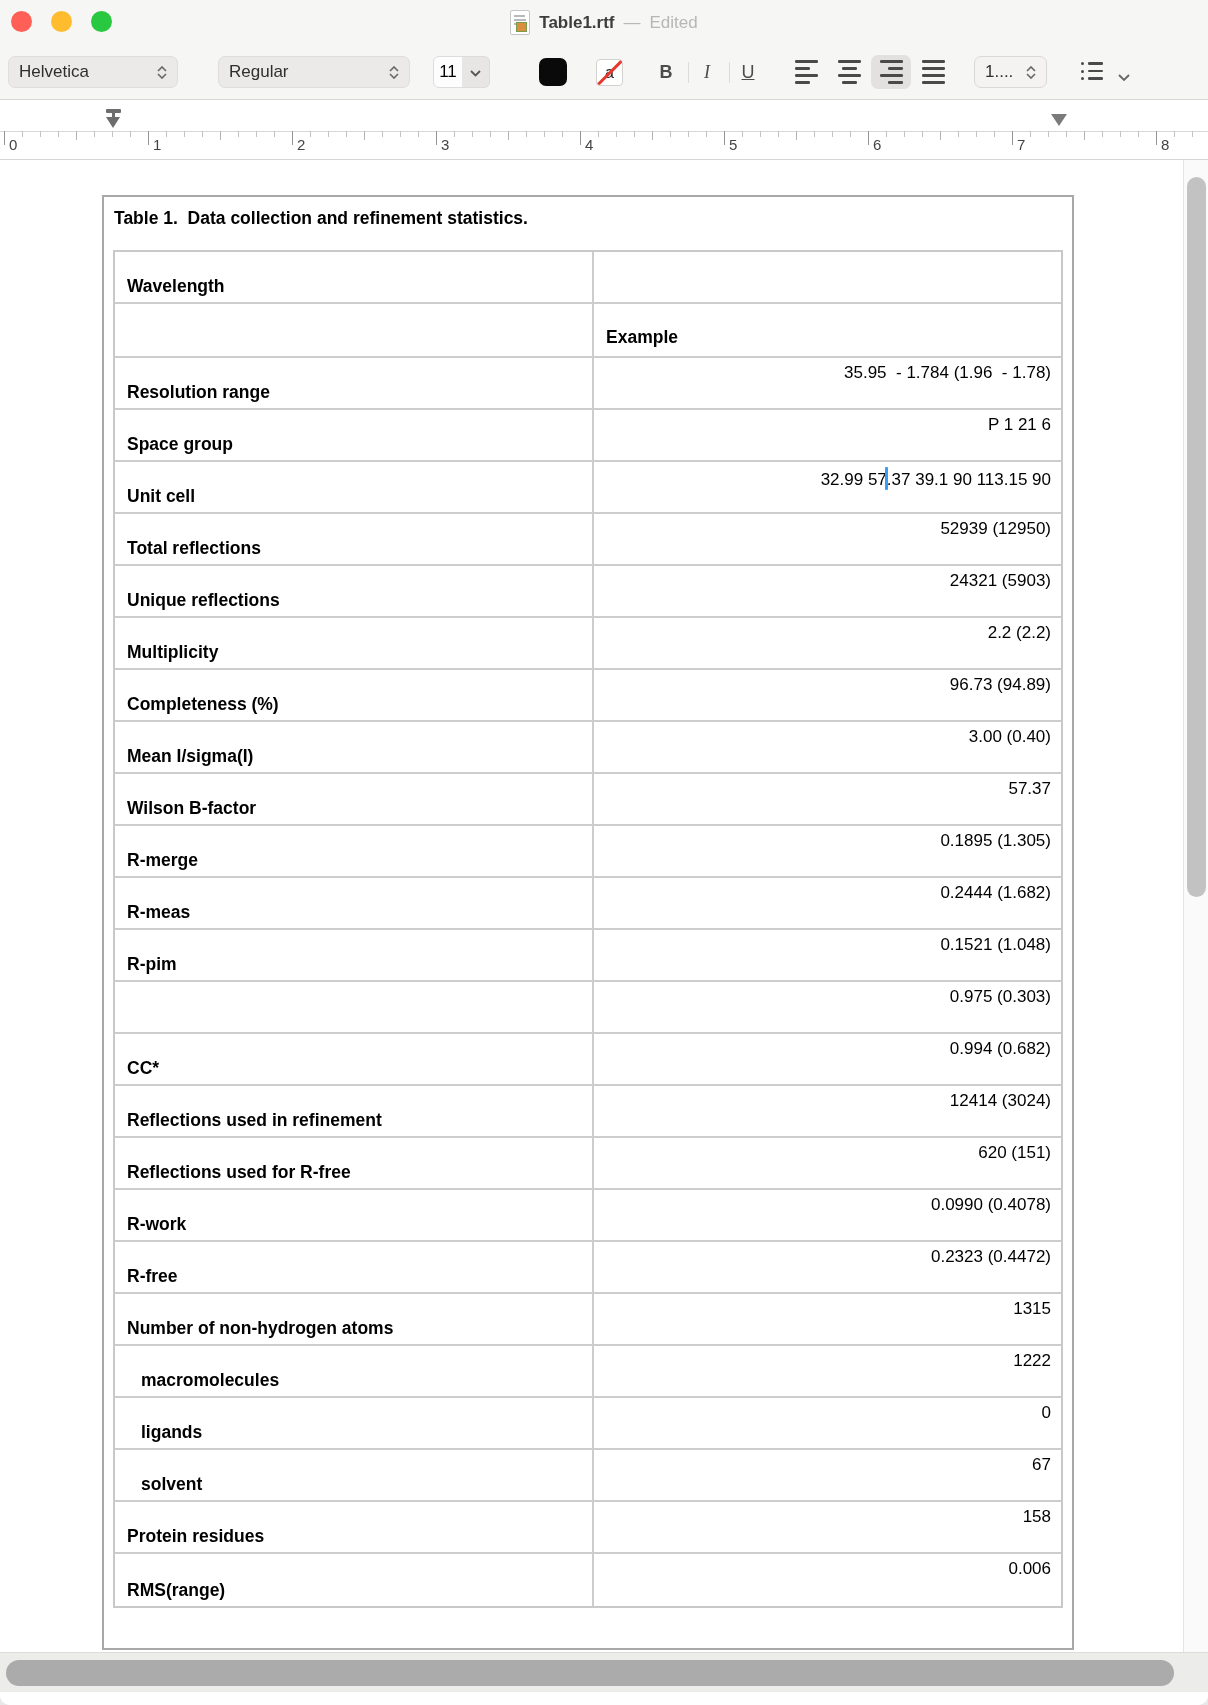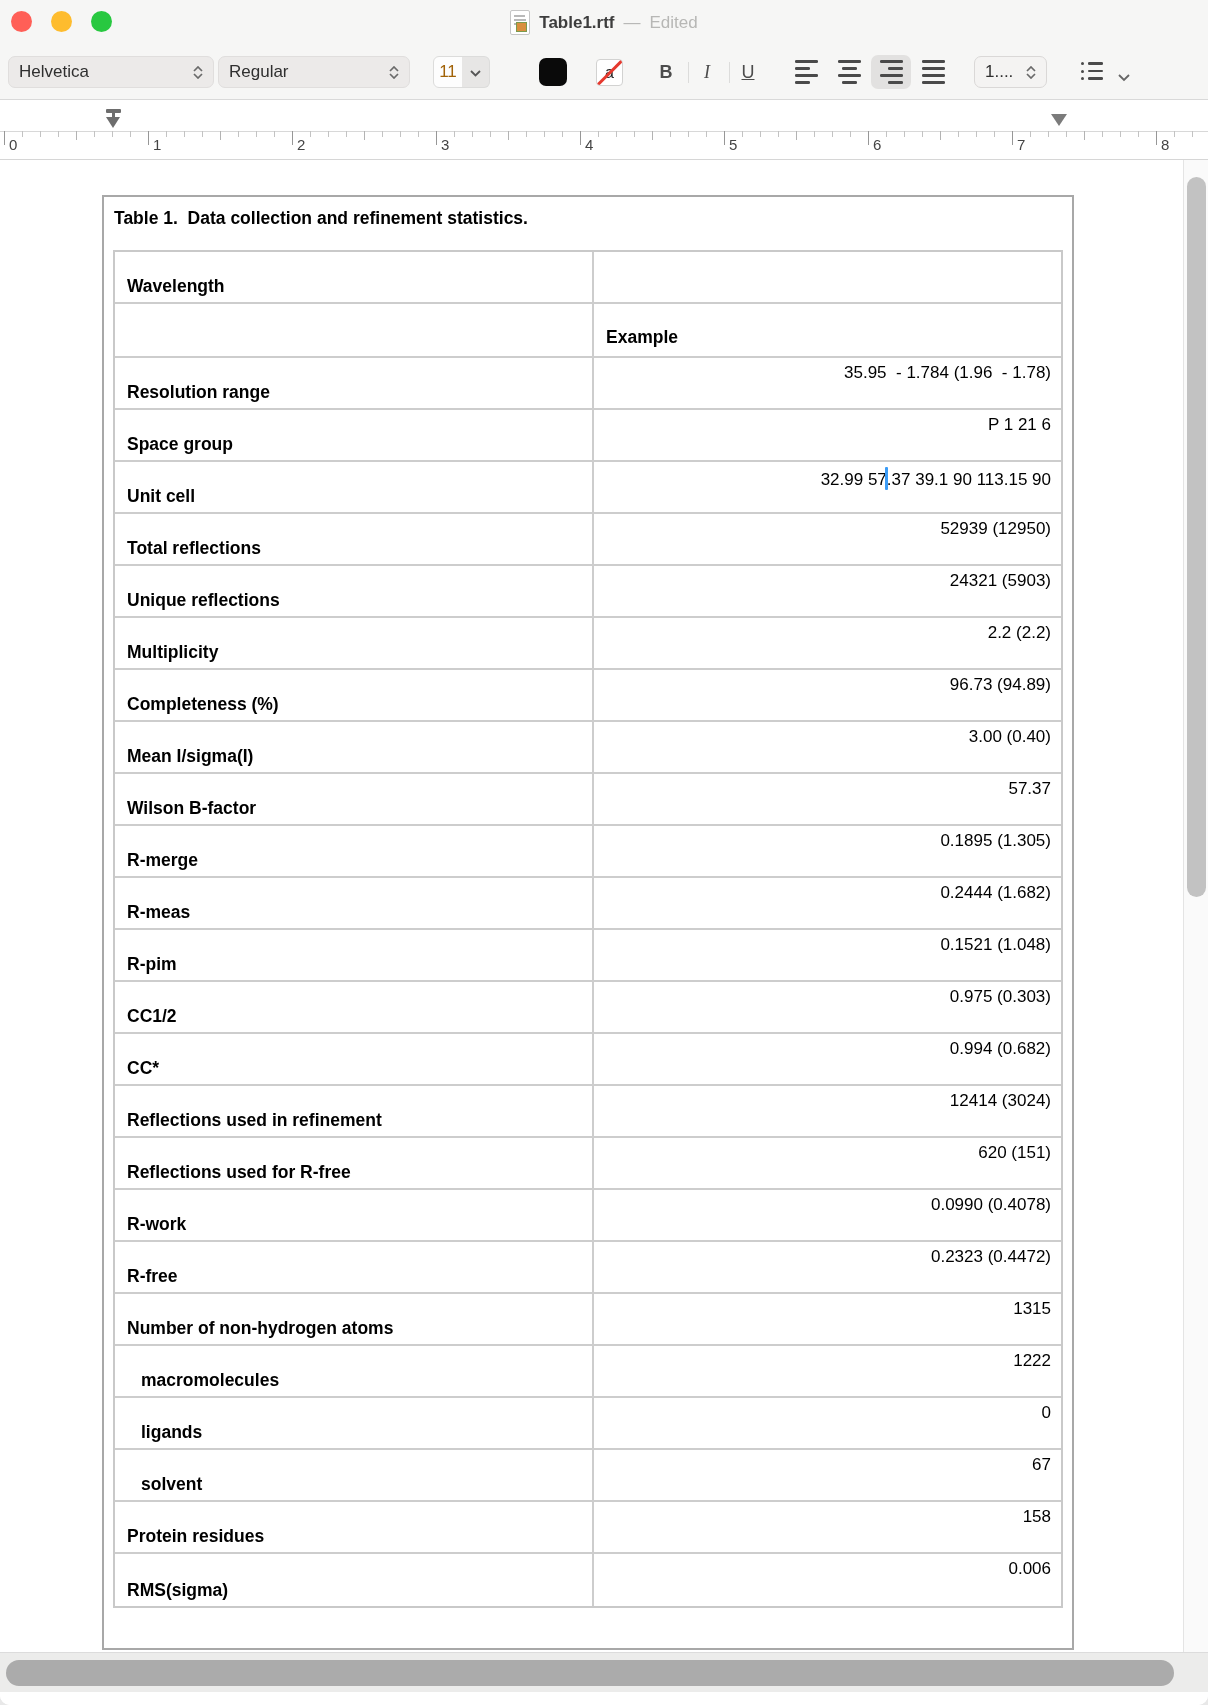--- a/index.html
+++ b/index.html
@@ -20,21 +20,21 @@
   .wtitle{font-size:17px;font-weight:bold;color:#3d3d3d;}
   .wdim{font-size:17px;color:#b7b7b5;font-weight:normal;}
 
   
   .toolbar{position:absolute;left:0;top:45px;width:100%;height:55px;background:#f6f6f5;border-bottom:1px solid #d9d9d9;box-sizing:border-box;}
   .tbitem{position:absolute;top:11px;height:32px;box-sizing:border-box;}
   .popup{background:#eceae9;border:1px solid #e0dedd;border-radius:7px;display:flex;align-items:center;
          justify-content:space-between;padding:0 10px;font-size:17px;color:#2f2f2f;}
   .updown{display:flex;flex-direction:column;gap:1px;align-items:center;}
   .sizefield{left:433px;width:30px;background:#fdfdfd;border:1px solid #dcdcdb;border-radius:6px 0 0 6px;
-             display:flex;align-items:center;justify-content:center;font-size:17px;color:#a16207;}
+             display:flex;align-items:center;justify-content:center;font-size:17px;color:#000000;}
   .sizebtn{left:462px;width:28px;background:#e7e6e5;border:1px solid #dcdcdb;border-left:none;border-radius:0 6px 6px 0;
            display:flex;align-items:center;justify-content:center;}
   .well-black{left:539px;top:13px;width:28px;height:28px;border-radius:7px;background:#0a0a0a;}
   .well-a{left:596px;top:14px;width:27px;height:27px;border-radius:4px;background:#fff;border:1px solid #d2d2d1;
           display:flex;align-items:center;justify-content:center;font-size:16px;color:#1c1c1c;overflow:hidden;position:absolute;}
   .well-a .slash{position:absolute;width:36px;height:2.6px;background:#e5392e;transform:rotate(-45deg);}
   .stylebtn{display:flex;align-items:center;justify-content:center;width:26px;font-size:18px;color:#4c4c4c;}
   .divider{position:absolute;top:17px;width:1px;height:21px;background:#dcdcdb;}
   .alicon{display:flex;flex-direction:column;gap:4.5px;width:23px;}
   .alicon i{display:block;height:2.6px;background:#4a4a4a;border-radius:1.3px;}
@@ -105,21 +105,21 @@
           <i></i>
           <span class="pic"></span>
         </div>
       <span class="wtitle">Table1.rtf</span>
       <span class="wdim">—</span>
       <span class="wdim">Edited</span>
     </div>
   </div>
 
   <div class="toolbar">
-    <div class="tbitem popup" style="left:8px;width:206px;text-align:center;">
+    <div class="tbitem popup" style="left:8px;width:170px;text-align:center;">
       <span>Helvetica</span>
       <span class="updown">
         <svg width="10" height="6">
             <path d="M1 5l4-4 4 4" stroke="#6a6a6a" fill="none" stroke-width="1.7"></path>
           </svg>
         <svg width="10" height="6">
             <path d="M1 1l4 4 4-4" stroke="#6a6a6a" fill="none" stroke-width="1.7"></path>
           </svg>
       </span>
     </div>
@@ -428,23 +428,20 @@
           </div>
           <div class="trow">
             <div class="cell-l">
               <span class="rlabel">R-pim</span>
             </div>
             <div class="cell-v">
               <span class="rvalue">0.1521 (1.048)</span>
             </div>
           </div>
           <div class="trow">
-            <div class="cell-l">
-              <span class="rlabel">CC1/2</span>
-            </div>
             <div class="cell-v">
               <span class="rvalue">0.975 (0.303)</span>
             </div>
           </div>
           <div class="trow">
             <div class="cell-l">
               <span class="rlabel">CC*</span>
             </div>
             <div class="cell-v">
               <span class="rvalue">0.994 (0.682)</span>
@@ -517,21 +514,21 @@
           <div class="trow">
             <div class="cell-l">
               <span class="rlabel">Protein residues</span>
             </div>
             <div class="cell-v">
               <span class="rvalue">158</span>
             </div>
           </div>
           <div class="trow">
             <div class="cell-l">
-              <span class="rlabel">RMS(sigma)</span>
+              <span class="rlabel">RMS(range)</span>
             </div>
             <div class="cell-v">
               <span class="rvalue">0.006</span>
             </div>
           </div>
         </div>
     </div>
   </div>
 
   <div class="vscroll">

